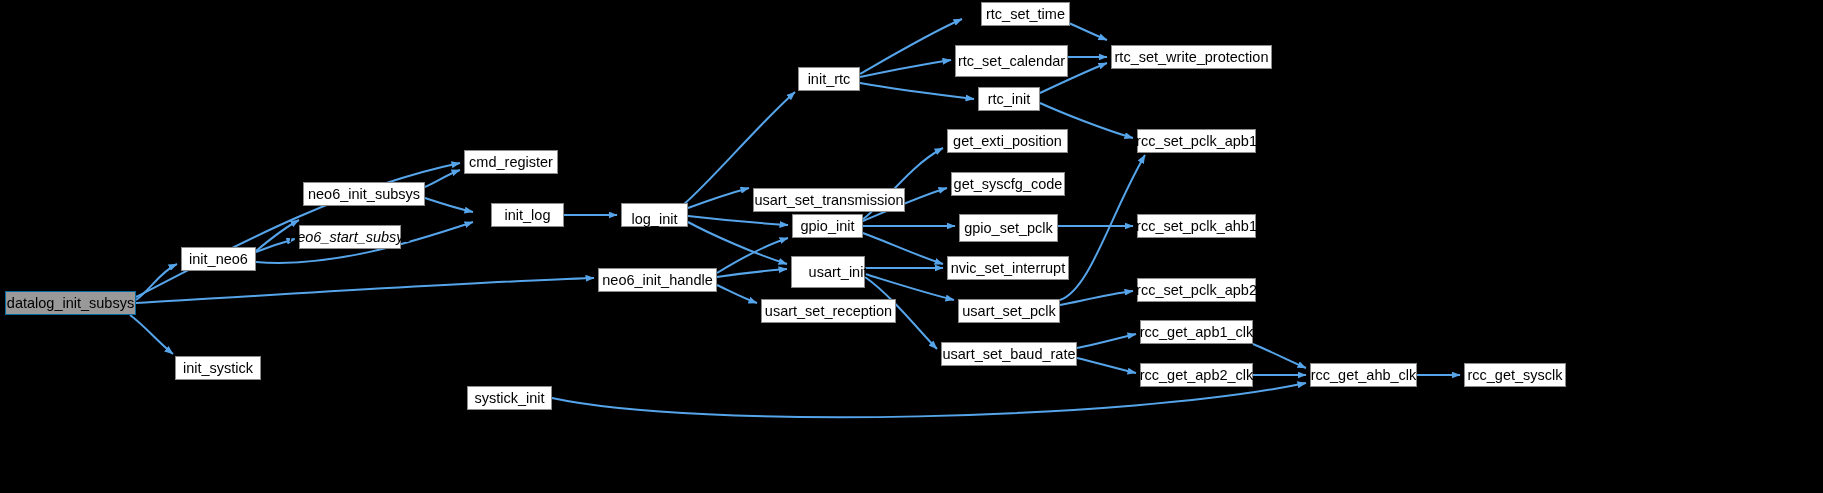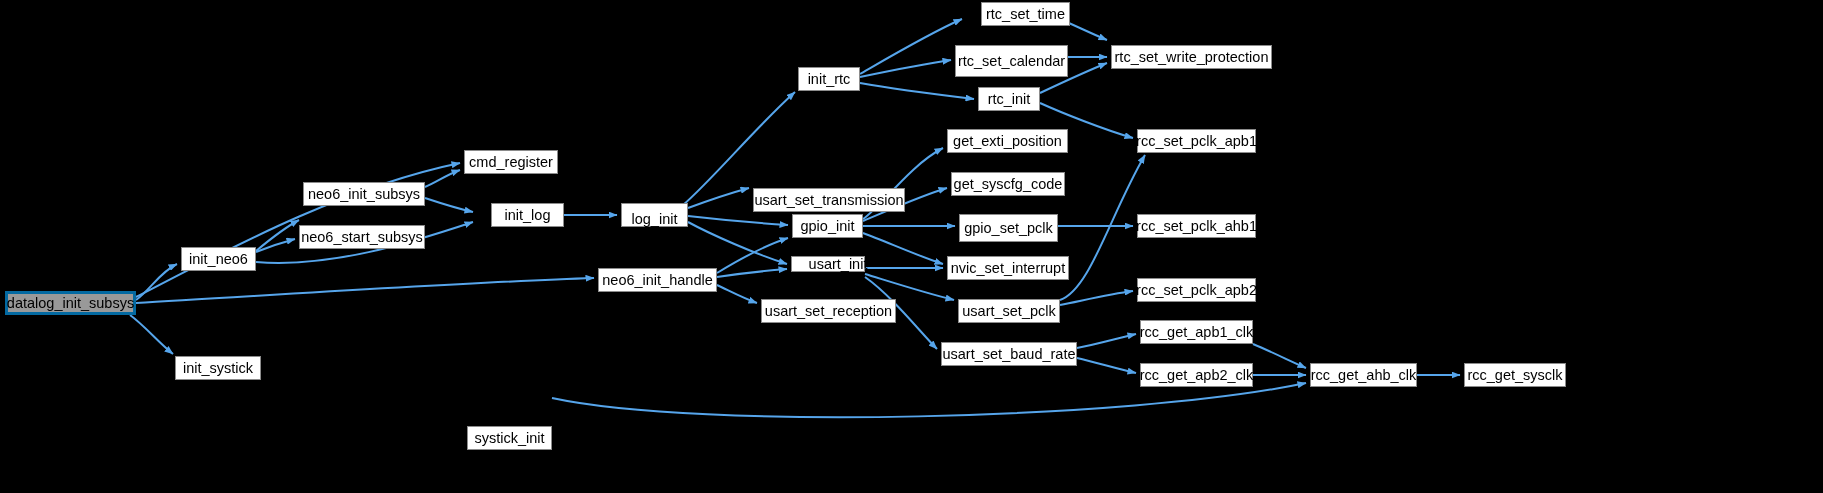--- a/index.html
+++ b/index.html
@@ -20,21 +20,21 @@
     font-size:14.5px;
     line-height:1;
     display:flex;
     align-items:center;
     justify-content:center;
     white-space:nowrap;
     letter-spacing:0px;
   }
   .node.root{
     background:#999999;
-    border:3px solid #0369a1;
+    border:1px solid #0369a1;
   }
   .node span{pointer-events:none;}
 </style>
 </head>
 <body>
 
 <div id="graph">
   <svg id="edges" xmlns="http://www.w3.org/2000/svg">
     <defs>
       <marker id="arrow" markerWidth="9" markerHeight="7" refX="8.5" refY="3.5" orient="auto" markerUnits="userSpaceOnUse">
@@ -90,48 +90,48 @@
       </div>
       <div class="node" style="left: 181px; top: 247px; width: 75px; height: 24px;">
         <span>init_neo6</span>
       </div>
       <div class="node" style="left: 175px; top: 356px; width: 86px; height: 24px;">
         <span>init_systick</span>
       </div>
       <div class="node" style="left: 303px; top: 182px; width: 122px; height: 24px;">
         <span>neo6_init_subsys</span>
       </div>
-      <div class="node" style="left: 299px; top: 225px; width: 126px; height: 24px;">
+      <div class="node" style="left: 299px; top: 225px; width: 102px; height: 24px; font-style: italic;">
         <span>neo6_start_subsys</span>
       </div>
       <div class="node" style="left: 464px; top: 150px; width: 94px; height: 24px;">
         <span>cmd_register</span>
       </div>
       <div class="node" style="left: 477px; top: 203px; width: 73px; height: 24px; margin-left: 14px;">
         <span>init_log</span>
       </div>
-      <div class="node" style="left: 467px; top: 386px; width: 85px; height: 24px; margin-top: 40px;">
+      <div class="node" style="left: 467px; top: 386px; width: 85px; height: 24px;">
         <span>systick_init</span>
       </div>
       <div class="node" style="left: 621px; top: 203px; width: 67px; height: 24px; align-items: flex-end;">
         <span>log_init</span>
       </div>
       <div class="node" style="left: 598px; top: 268px; width: 119px; height: 24px;">
         <span>neo6_init_handle</span>
       </div>
       <div class="node" style="left: 798px; top: 67px; width: 62px; height: 24px;">
         <span>init_rtc</span>
       </div>
       <div class="node" style="left: 753px; top: 164px; width: 152px; height: 24px; margin-top: 24px;">
         <span>usart_set_transmission</span>
       </div>
       <div class="node" style="left: 792px; top: 214px; width: 71px; height: 24px;">
         <span>gpio_init</span>
       </div>
-      <div class="node" style="left: 791px; top: 256px; width: 74px; height: 16px; padding-left: 20px;">
+      <div class="node" style="left: 791px; top: 256px; width: 74px; height: 32px; padding-left: 20px;">
         <span>usart_init</span>
       </div>
       <div class="node" style="left: 761px; top: 299px; width: 135px; height: 24px;">
         <span>usart_set_reception</span>
       </div>
       <div class="node" style="left: 966px; top: 2px; width: 89px; height: 24px; margin-left: 15px;">
         <span>rtc_set_time</span>
       </div>
       <div class="node" style="left: 955px; top: 45px; width: 113px; height: 32px;">
         <span>rtc_set_calendar</span>

